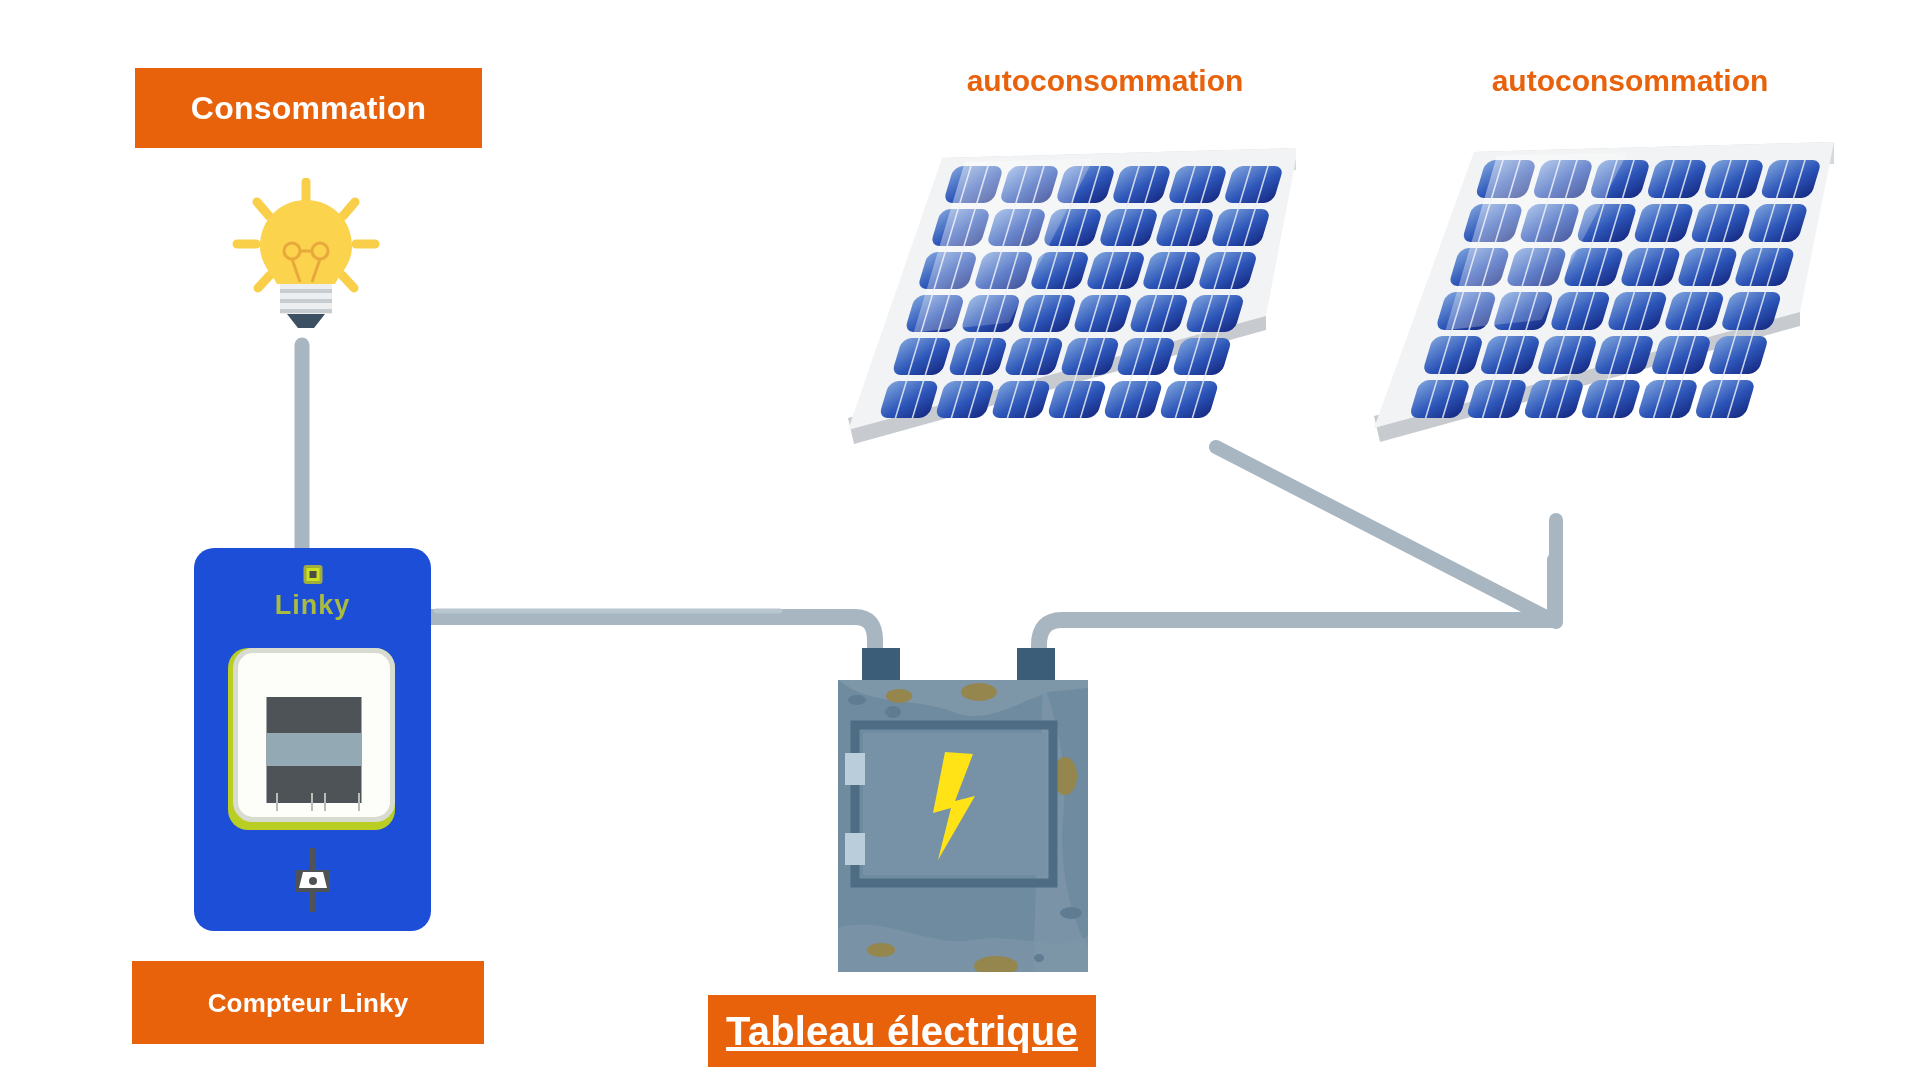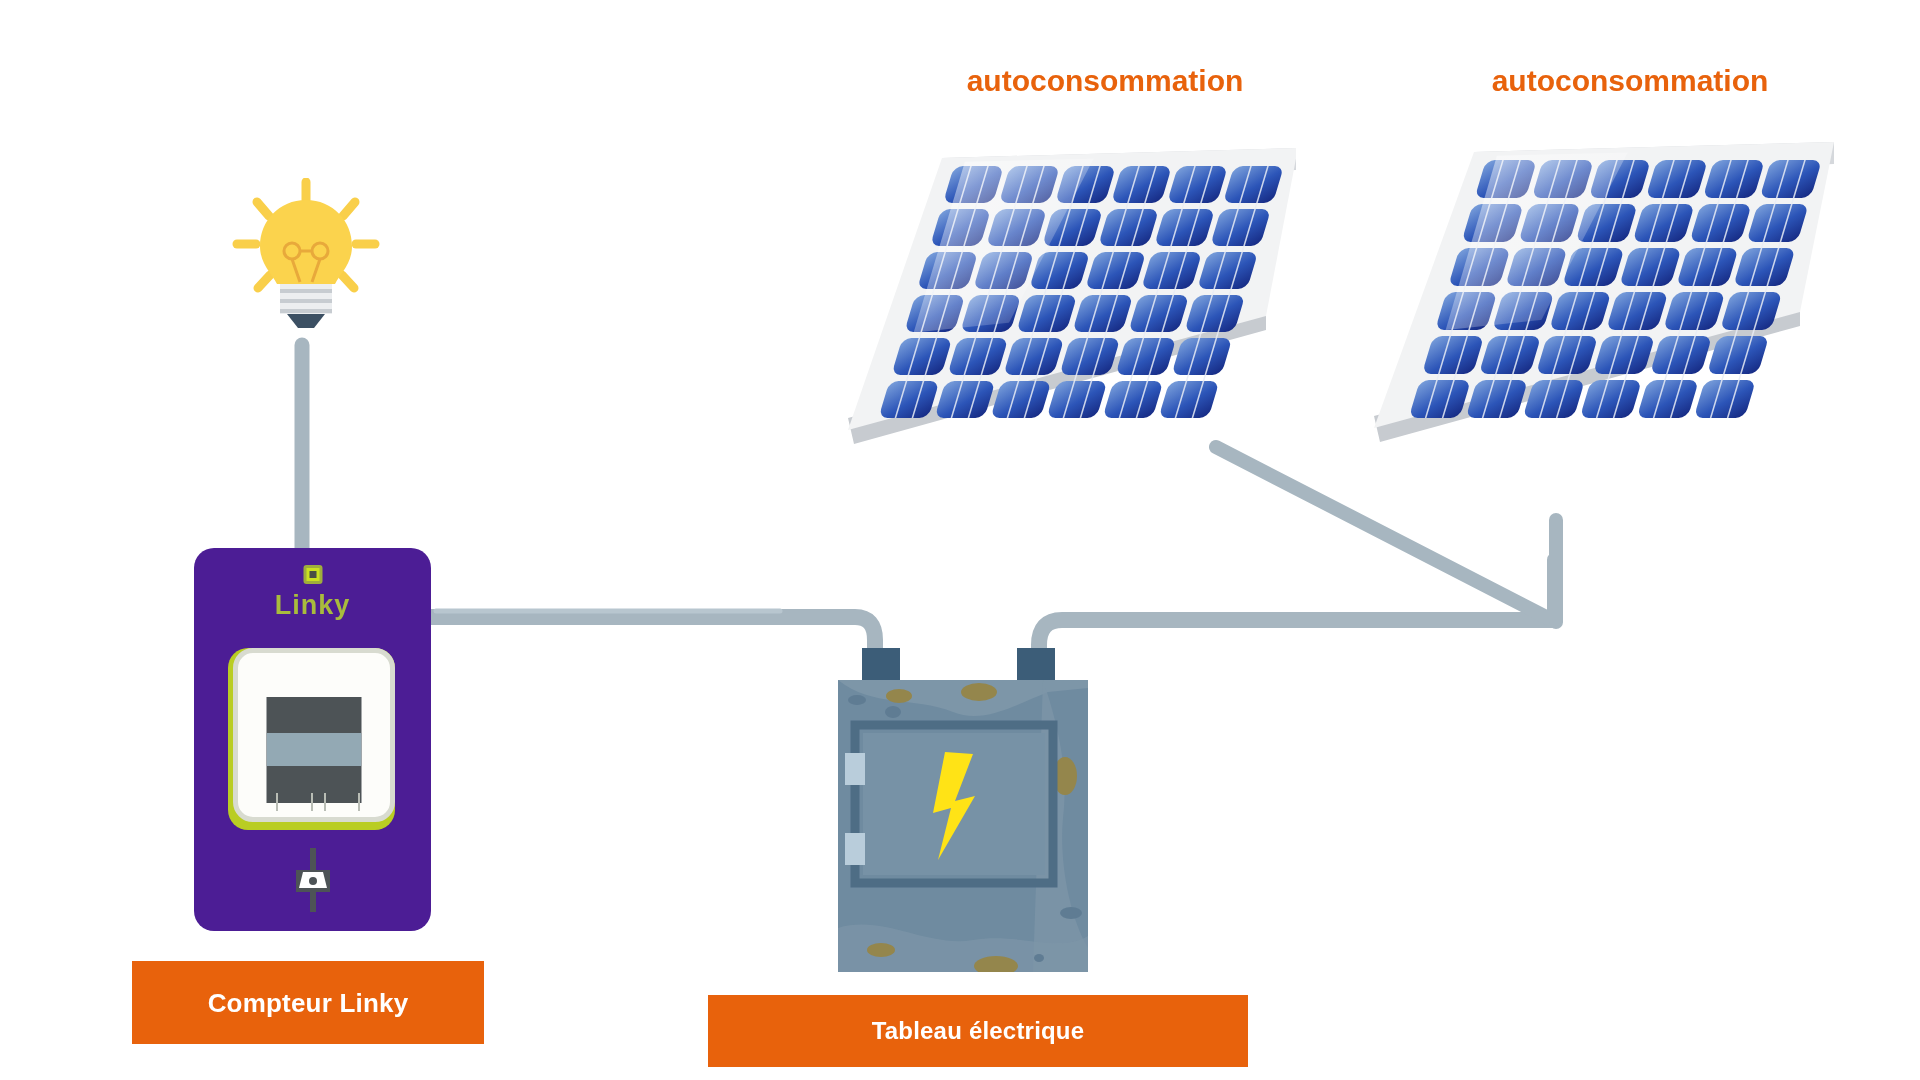--- a/index.html
+++ b/index.html
@@ -24,21 +24,21 @@
     font-weight: 700;
     display: flex;
     align-items: center;
     justify-content: center;
     letter-spacing: .2px;
     line-height: 1;
     white-space: nowrap;
   }
   #tag-consommation { left: 135px; top: 68px;  width: 347px; height: 80px; font-size: 32px; }
   #tag-linky        { left: 132px; top: 961px; width: 352px; height: 83px; font-size: 26px; }
-  #tag-tableau      { left: 708px; top: 995px; width: 540px; height: 72px; font-size: 24px; }
+  #tag-tableau      { left: 708px; top: 995px; width: 388px; height: 72px; font-size: 40px; text-decoration: underline; }
 
   
   .headline {
     position: absolute;
     color: #e8620c;
     font-weight: 700;
     font-size: 30px;
     line-height: 1.12;
     text-align: center;
   }
@@ -49,21 +49,21 @@
   #cables { position: absolute; left: 0; top: 0; width: 1920px; height: 1080px; }
 
   
   #bulb { position: absolute; left: 232px; top: 178px; width: 148px; height: 160px; }
 
   
   #linky {
     position: absolute;
     left: 194px; top: 548px;
     width: 237px; height: 383px;
-    background: #4c1d95;
+    background: #1d4ed8;
     border-radius: 20px;
   }
   #linky-led {
     position: absolute; left: 50%; top: 17px; transform: translateX(-50%);
     width: 19px; height: 19px;
     border: 3px solid #9fae3c;
     border-radius: 3px;
     background: #cbe021;
   }
   #linky-led::after {
@@ -386,20 +386,21 @@
           <line x1="302" y1="0" x2="302" y2="258"></line>
             <line x1="319" y1="0" x2="319" y2="258"></line>
         </g>
       </g>
       <g clip-path="url(#face1)">
         <polygon points="130,12 262,8 160,206 70,216" fill="url(#glare1)"></polygon>
       </g>
     </g>
   </svg>
 
+  <div class="tag" id="tag-consommation">Consommation</div>
 
   <div class="tag" id="tag-linky">Compteur Linky</div>
 
   <div class="tag" id="tag-tableau">Tableau électrique</div>
 
   <div class="headline" id="head-2eme">
     <div>autoconsommation</div>
   </div>
 
   <div class="headline" id="head-1ere">

